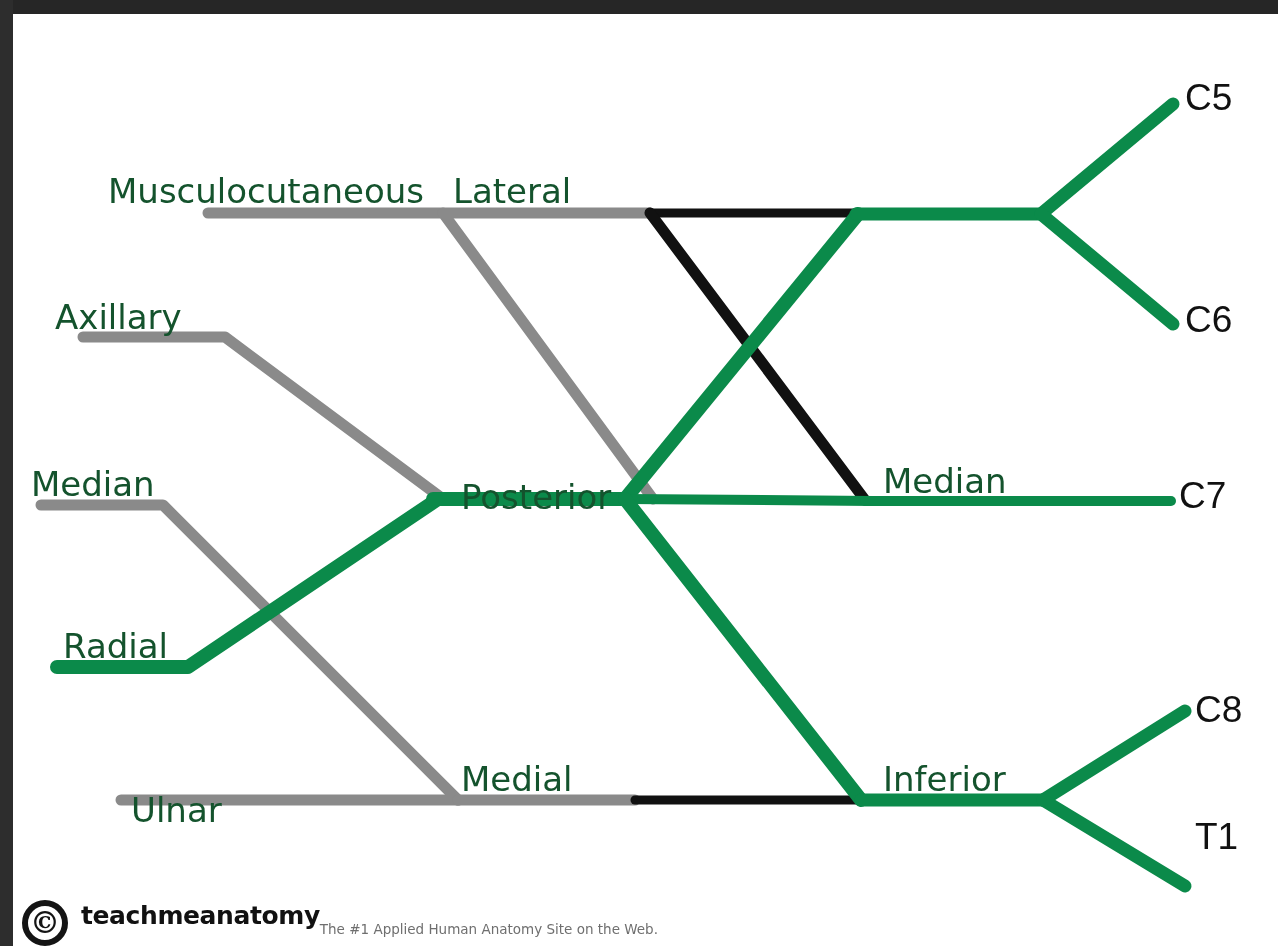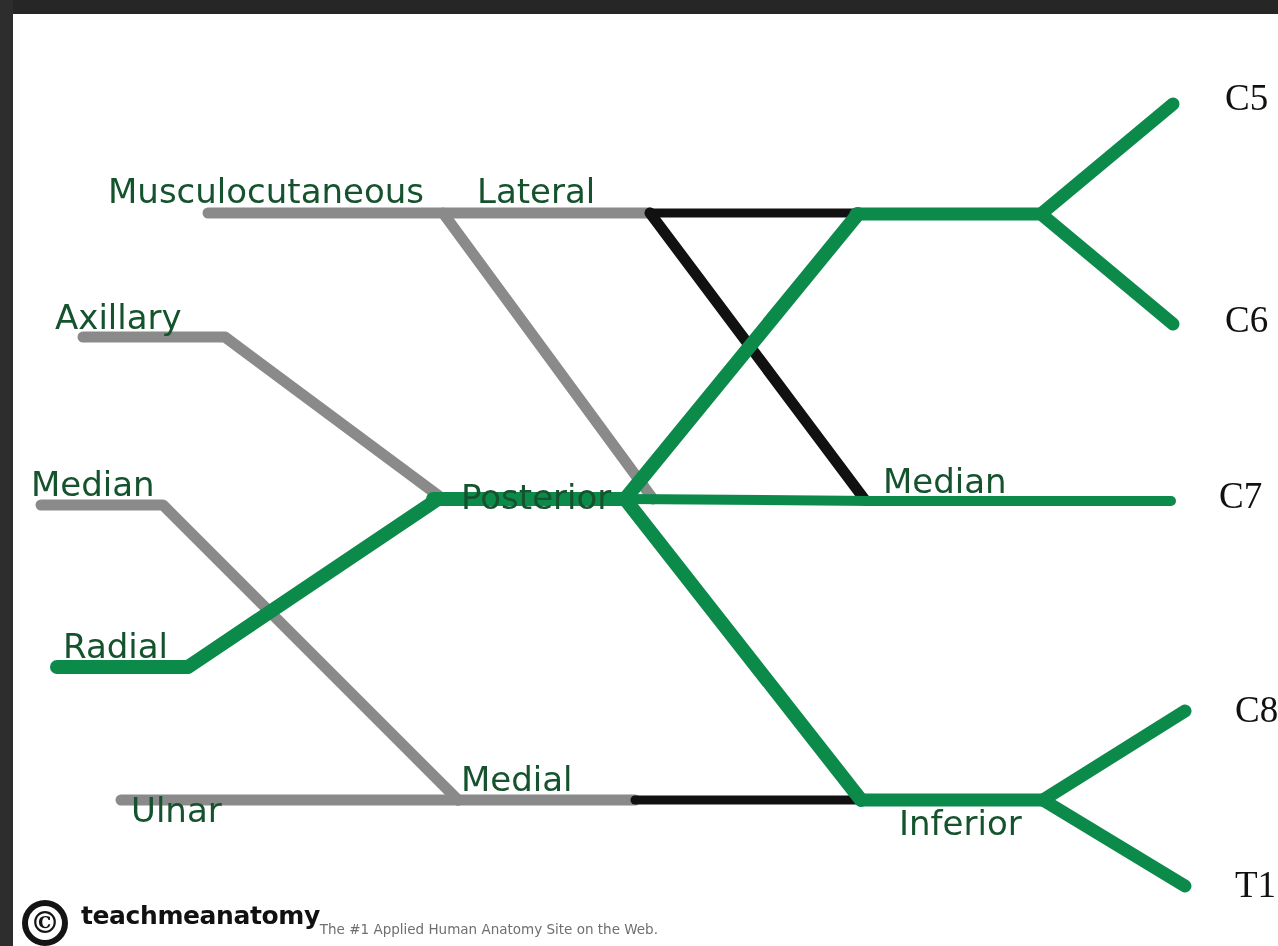--- a/index.html
+++ b/index.html
@@ -54,22 +54,21 @@
     line-height: 1;
     white-space: nowrap;
     font-family: "DejaVu Sans", "Liberation Sans", sans-serif;
   }
   .root-label {
     position: absolute;
     color: #111111;
     font-size: 37px;
     line-height: 1;
     white-space: nowrap;
-    font-family: Liberation Serif, serif;
-    margin-left: 40px;
+    font-family: Liberation Sans, sans-serif;
   }
   
   #watermark {
     position: absolute;
     left: 9px;
     bottom: 0px;
     display: flex;
     align-items: flex-start;
     gap: 13px;
   }
@@ -164,40 +163,40 @@
     <span class="node-label" style="left:95px;  top:160px;">Musculocutaneous</span>
 
     <span class="node-label" style="left:42px;  top:286px;">Axillary</span>
 
     <span class="node-label" style="left:18px;  top:453px;">Median</span>
 
     <span class="node-label" style="left:50px;  top:615px;">Radial</span>
 
     <span class="node-label" style="left:118px; top:748px;margin-top:31px;">Ulnar</span>
 
-    <span class="node-label" style="left:464px; top:160px;">Lateral</span>
+    <span class="node-label" style="left:440px; top:160px;">Lateral</span>
 
     <span class="node-label" style="left:448px; top:450px;margin-top:16px;">Posterior</span>
 
     <span class="node-label" style="left:448px; top:748px;">Medial</span>
 
 
     <span class="node-label" style="left:870px; top:450px;">Median</span>
 
-    <span class="node-label" style="left:870px; top:792px;margin-left:16px;">Inferior</span>
+    <span class="node-label" style="left:870px; top:748px;">Inferior</span>
 
     <span class="root-label" style="left:1172px; top:65px;">C5</span>
 
     <span class="root-label" style="left:1172px; top:287px;">C6</span>
 
     <span class="root-label" style="left:1166px; top:463px;">C7</span>
 
     <span class="root-label" style="left:1182px; top:677px;">C8</span>
 
-    <span class="root-label" style="left:1182px; top:852px;text-align:center;">T1</span>
+    <span class="root-label" style="left:1182px; top:804px;text-align:center;">T1</span>
 
     <div id="watermark">
       <div id="copyright-icon">©</div>
       <div id="wm-text">
         <div id="wm-title">teachmeanatomy</div>
         <div id="wm-tagline">The #1 Applied Human Anatomy Site on the Web.</div>
       </div>
     </div>
 
   </div>

